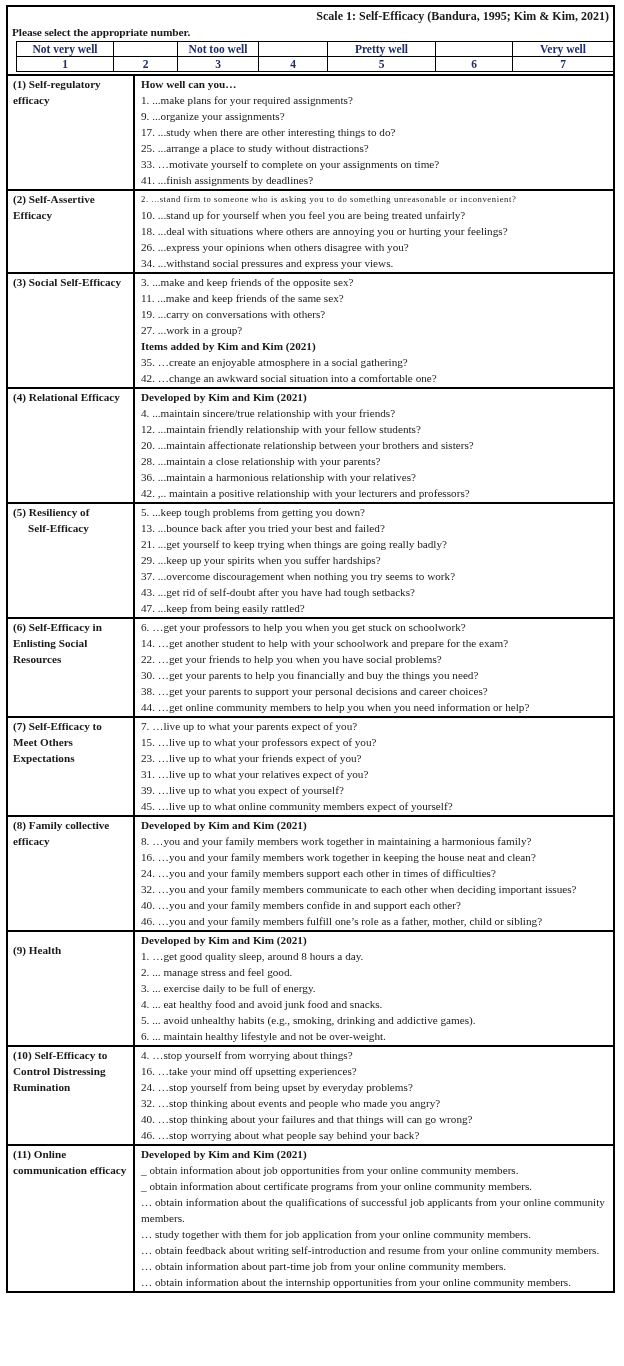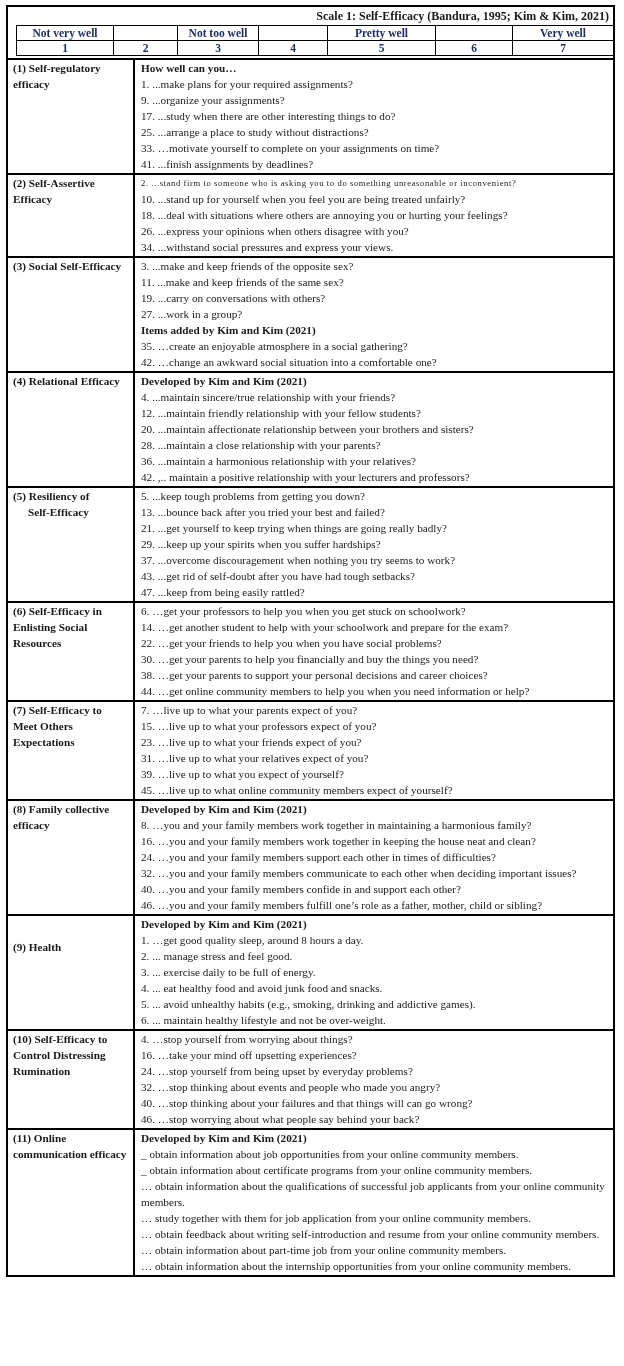--- a/index.html
+++ b/index.html
@@ -42,28 +42,29 @@
   table.items tr.section:last-child > td { border-bottom: none; }
   td.label {
     width: 126px; font-weight: bold; padding-left: 5px !important;
     border-right: 2px solid #000; box-sizing: border-box;
   }
   td.label .indent { padding-left: 15px; display: block; }
   td.body { padding-left: 6px !important; }
   .line { display: block; }
   .line.bold { font-weight: bold; }
   .line.compressed { font-size: 8.6px; letter-spacing: 0.6px; }
-  .label-middle { display: block; margin-top: 23px; }
+  .label-middle { display: block; margin-top: 10px; }
 </style>
 </head>
 <body>
 
 <div class="page">
   <div class="title-block">
     <div class="title">Scale 1: Self-Efficacy (Bandura, 1995; Kim &amp; Kim, 2021)</div>
+    <div class="intro">Please select the appropriate number.</div>
   </div>
 
   <table class="scale">
     <colgroup>
       <col style="width:97px">
         <col style="width:64px">
         <col style="width:81px">
         <col style="width:69px">
         <col style="width:108px">
         <col style="width:77px">

